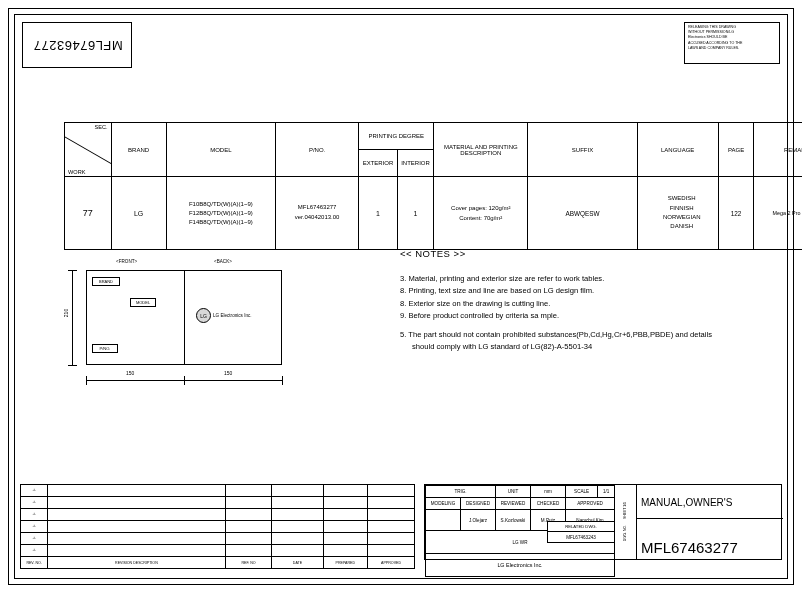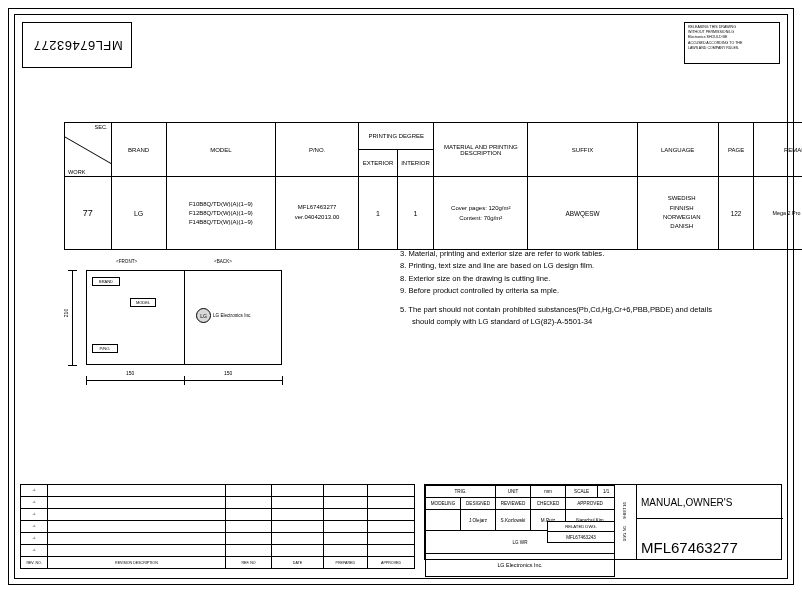--- a/index.html
+++ b/index.html
@@ -313,20 +313,21 @@
           <div>DANISH</div>
         </td>
         <td style="font-size:6.4px">122</td>
         <td style="font-size:5.4px">Mega 2 Pro  Refresh</td>
       </tr>
     </tbody>
       </table>
   </div>
 
   <div class="abs" id="notes">
+    <div id="notes-title">&lt;&lt; NOTES &gt;&gt;</div>
     <div class="note-line">3. Material, printing and exterior size  are refer to work tables.</div>
     <div class="note-line">8. Printing, text size and line are based on LG design film.</div>
     <div class="note-line">8. Exterior size on the drawing is cutting line.</div>
     <div class="note-line">9. Before product controlled by criteria sa mple.</div>
     <div class="note-line" style="margin-top:7px">5. The part should not contain prohibited substances(Pb,Cd,Hg,Cr+6,PBB,PBDE) and details</div>
     <div class="note-sub">should comply with LG standard of LG(82)-A-5501-34</div>
   </div>
 
   <div class="abs" id="layout-area">
     <div class="abs lbl-front">&lt;FRONT&gt;</div>

